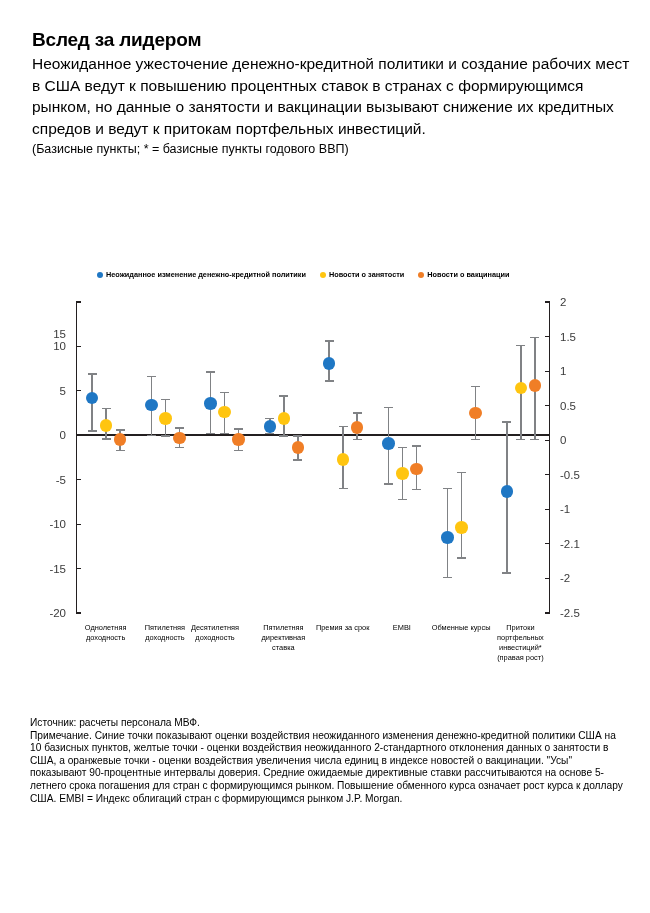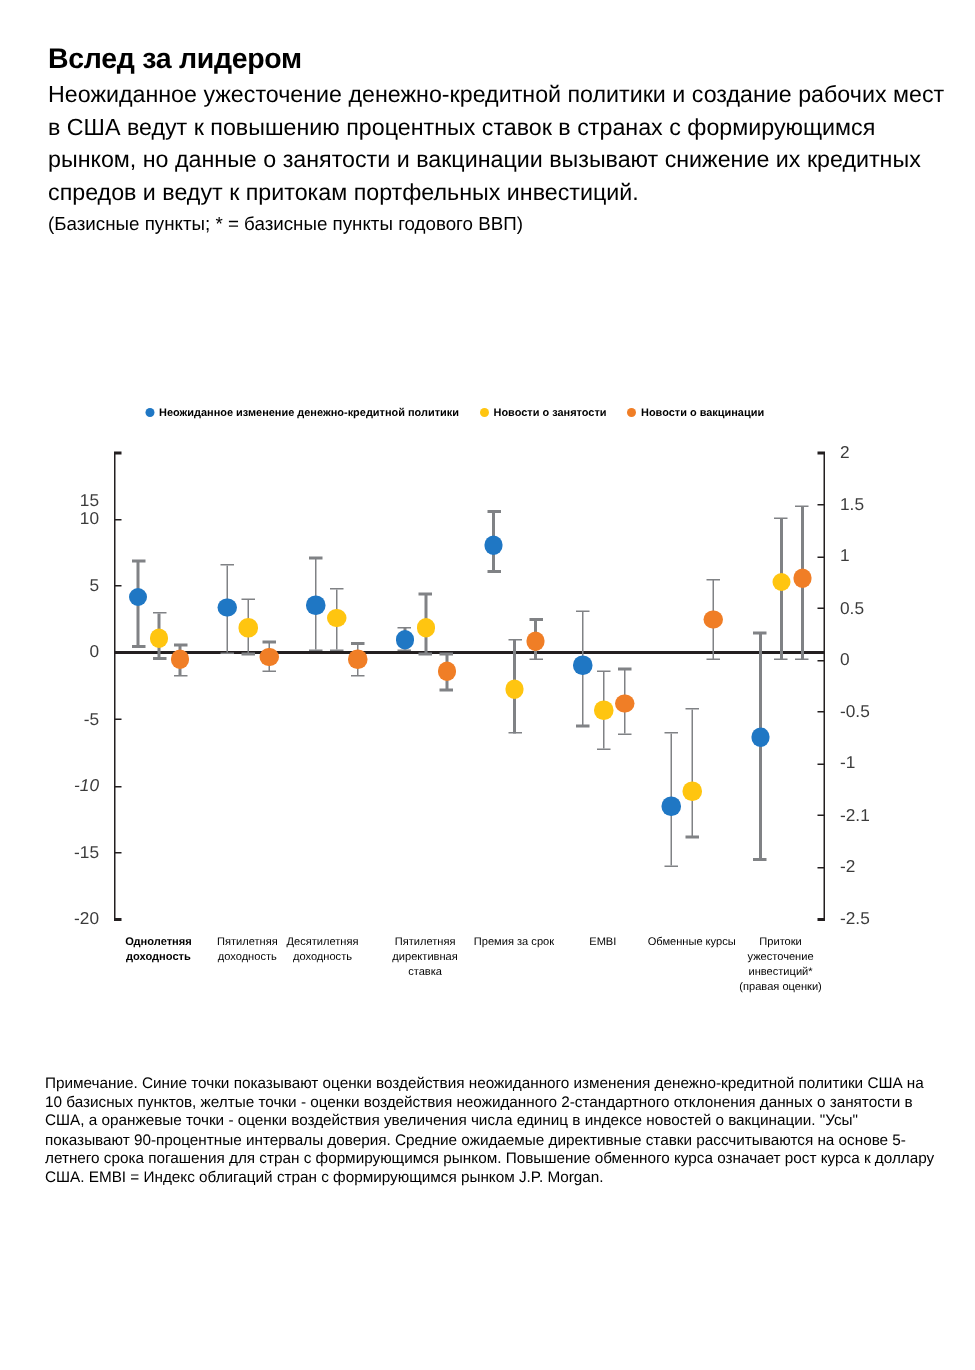--- a/index.html
+++ b/index.html
@@ -176,21 +176,21 @@
         <div class="tick-label left" style="top: -6px; width: 40px; margin-top: 32px;">15</div>
         <div class="tick left" style="top: 43.8286px;"></div>
         <div class="tick-label left" style="top: 38.4286px; width: 40px;">10</div>
         <div class="tick left" style="top: 88.2571px;"></div>
         <div class="tick-label left" style="top: 82.8571px; width: 40px;">5</div>
         <div class="tick left" style="top: 132.686px;"></div>
         <div class="tick-label left" style="top: 127.286px; width: 40px;">0</div>
         <div class="tick left" style="top: 177.114px;"></div>
         <div class="tick-label left" style="top: 171.714px; width: 40px;">-5</div>
         <div class="tick left" style="top: 221.543px;"></div>
-        <div class="tick-label left" style="top: 216.143px; width: 40px; font-style: italic;">-10</div>
+        <div class="tick-label left" style="top: 216.143px; width: 40px;">-10</div>
         <div class="tick left" style="top: 265.971px;"></div>
         <div class="tick-label left" style="top: 260.571px; width: 40px;">-15</div>
         <div class="tick left" style="top: 310.4px;"></div>
         <div class="tick-label left" style="top: 305px; width: 40px;">-20</div>
       </div>
     <div id="ticks-right">
         <div class="tick right" style="top: -0.6px;"></div>
         <div class="tick-label right" style="top: -6px; width: 40px;">2</div>
         <div class="tick right" style="top: 33.9556px;"></div>
         <div class="tick-label right" style="top: 28.5556px; width: 40px;">1.5</div>
@@ -305,21 +305,21 @@
         <div class="cap" style="left: 395.125px; top: 136.979px;"></div>
         <div class="dot" style="left: 393.375px; top: 104.821px; background: rgb(240, 126, 38);"></div>
         <div class="whisker" style="left: 458.125px; top: 35.5429px; height: 102.186px;"></div>
         <div class="cap" style="left: 454.375px; top: 34.7929px;"></div>
         <div class="cap" style="left: 454.375px; top: 136.979px;"></div>
         <div class="dot" style="left: 452.625px; top: 77.2757px; background: rgb(240, 126, 38);"></div>
       </div>
   </div>
 
   <div id="cat-labels">
-      <div class="cat-label" style="left: 72.625px; width: 66px; top: 623px; font-weight: bold;">
+      <div class="cat-label" style="left: 72.625px; width: 66px; top: 623px;">
         <div>Однолетняя</div>
         <div>доходность</div>
       </div>
       <div class="cat-label" style="left: 131.875px; width: 66px; top: 623px;">
         <div>Пятилетняя</div>
         <div>доходность</div>
       </div>
       <div class="cat-label" style="left: 182px; width: 66px; top: 623px;">
         <div>Десятилетняя</div>
         <div>доходность</div>
@@ -333,24 +333,25 @@
         <div>Премия за срок</div>
       </div>
       <div class="cat-label" style="left: 368.875px; width: 66px; top: 623px;">
         <div>EMBI</div>
       </div>
       <div class="cat-label" style="left: 428.125px; width: 66px; top: 623px;">
         <div>Обменные курсы</div>
       </div>
       <div class="cat-label" style="left: 487.375px; width: 66px; top: 623px;">
         <div>Притоки</div>
-        <div>ужесточение</div>
+        <div>портфельных</div>
         <div>инвестиций*</div>
-        <div>(правая оценки)</div>
+        <div>(правая рост)</div>
       </div>
     </div>
 
   <div id="notes">
+    <p>Источник: расчеты персонала МВФ.</p>
     <p>Примечание. Синие точки показывают оценки воздействия неожиданного изменения денежно-кредитной политики США на 10 базисных пунктов, желтые точки - оценки воздействия неожиданного 2-стандартного отклонения данных о занятости в США, а оранжевые точки - оценки воздействия увеличения числа единиц в индексе новостей о вакцинации. "Усы" показывают 90-процентные интервалы доверия. Средние ожидаемые директивные ставки рассчитываются на основе 5-летнего срока погашения для стран с формирующимся рынком. Повышение обменного курса означает рост курса к доллару США. EMBI = Индекс облигаций стран с формирующимся рынком J.P. Morgan.</p>
   </div>
 
 
 </div>
 
 </body></html>

